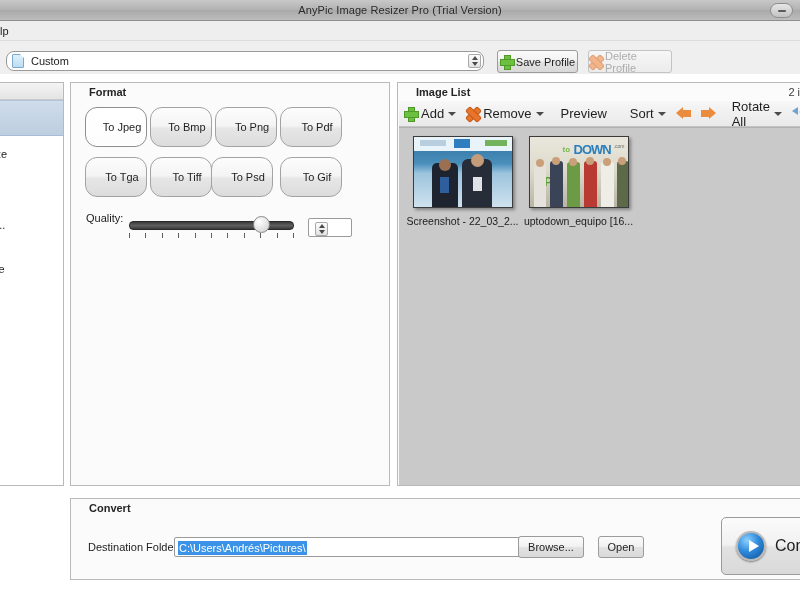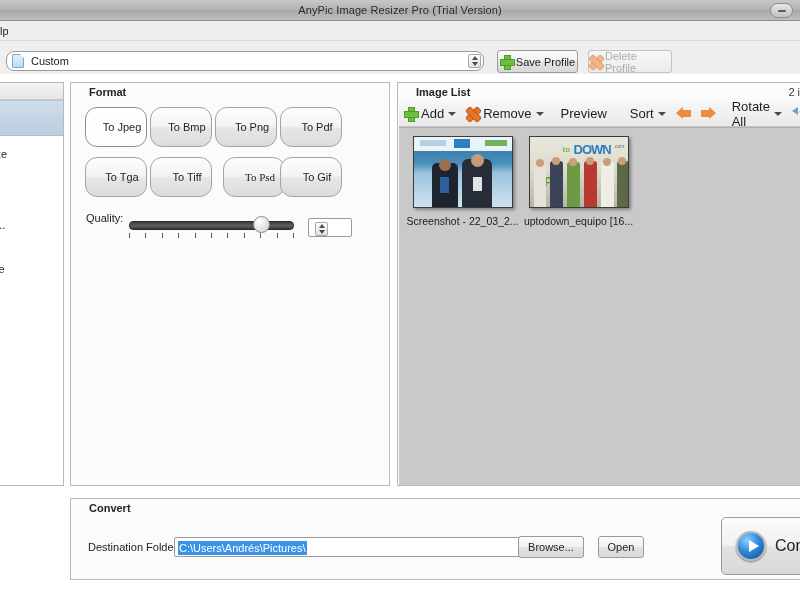--- a/index.html
+++ b/index.html
@@ -315,21 +315,21 @@
 
   <div class="group" id="format-group">
     <span class="group-title">Format</span>
 
     <div class="fmt-btn active" style="left:14px;  top:24px;">To Jpeg</div>
     <div class="fmt-btn" style="left:79px;  top:24px;">To Bmp</div>
     <div class="fmt-btn" style="left:144px; top:24px;">To Png</div>
     <div class="fmt-btn" style="left:209px; top:24px;">To Pdf</div>
     <div class="fmt-btn" style="left:14px;  top:74px;">To Tga</div>
     <div class="fmt-btn" style="left:79px;  top:74px;">To Tiff</div>
-    <div class="fmt-btn" style="left:152px; top:74px;font-family:Liberation Serif, serif;">To Psd</div>
+    <div class="fmt-btn" style="left:140px; top:74px;">To Psd</div>
     <div class="fmt-btn" style="left:209px; top:74px;">To Gif</div>
 
     <span class="q-label" style="left:15px; top:129px;">Quality:</span>
     <div class="q-track" style="left:58px; top:138px;"></div>
     <div class="q-ticks" id="q-ticks" style="left:58px; top:150px;">
         <i style="left: 0px;"></i>
         <i style="left: 16px;"></i>
         <i style="left: 33px;"></i>
         <i style="left: 49px;"></i>
         <i style="left: 66px;"></i>

